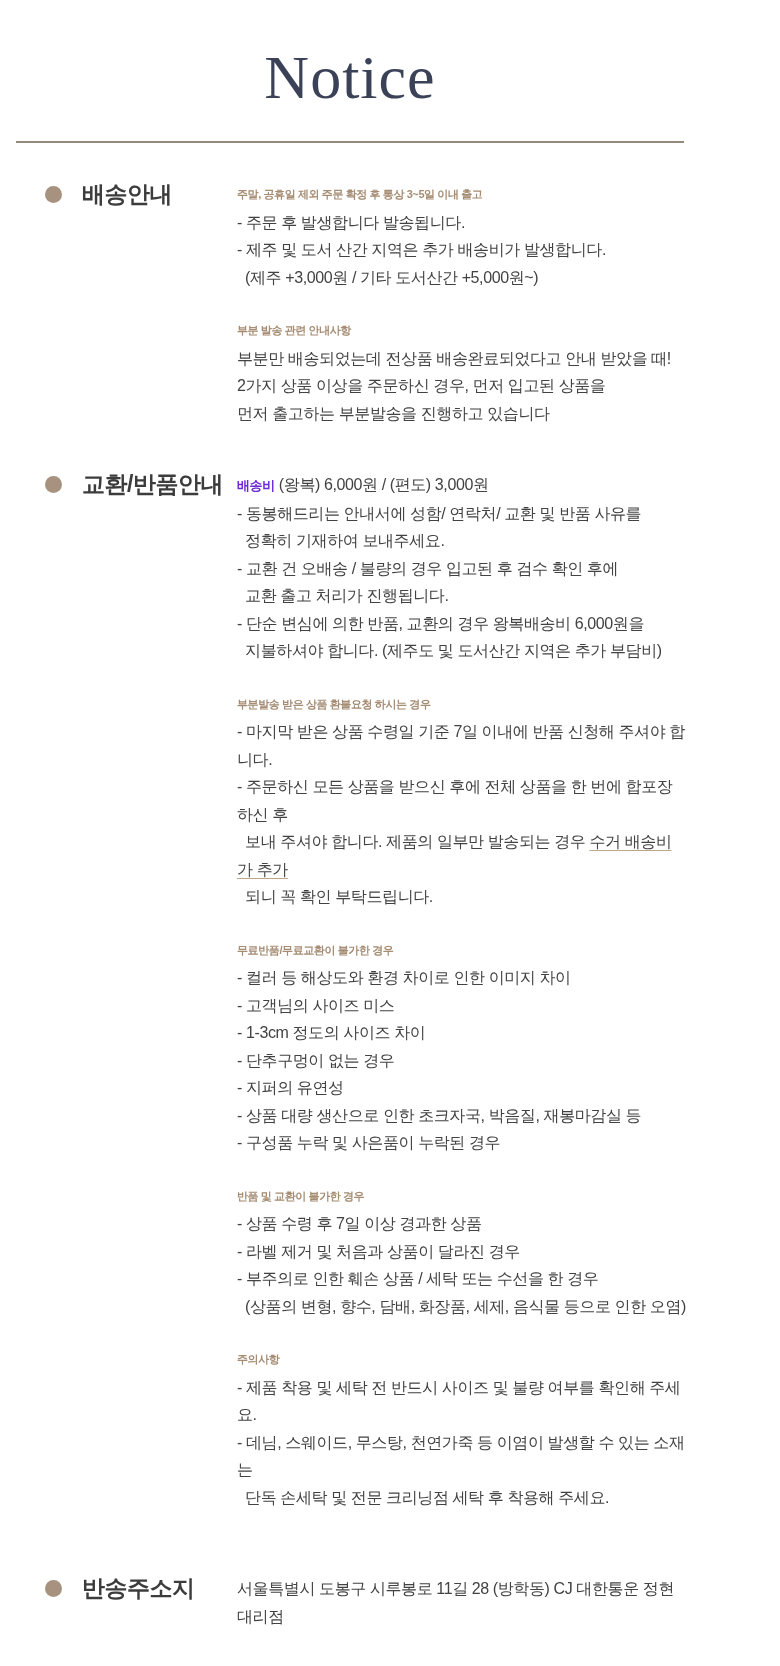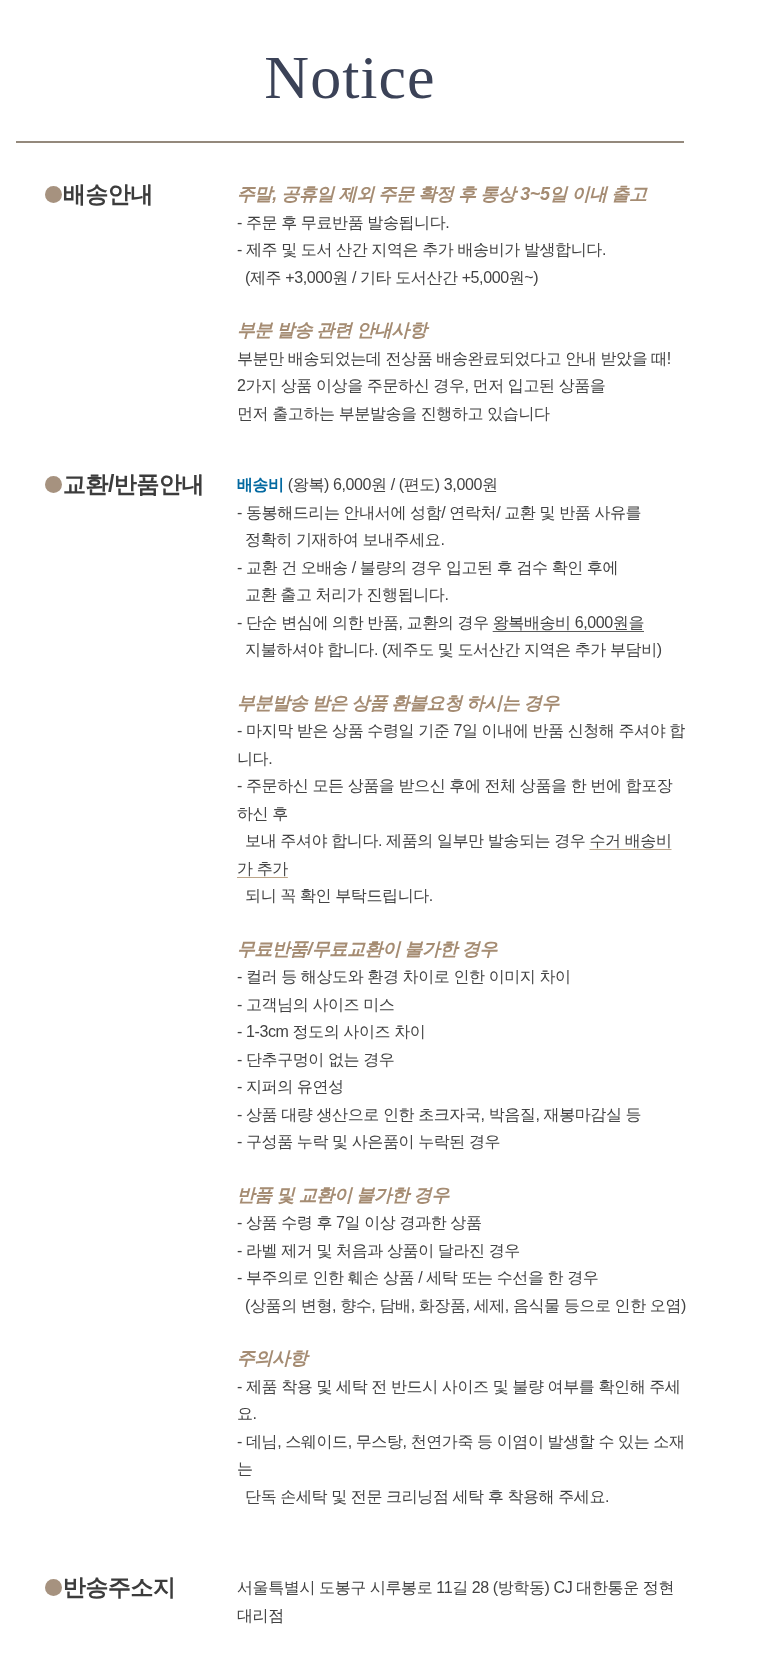--- a/index.html
+++ b/index.html
@@ -42,21 +42,21 @@
     align-items: start;
     margin-bottom: 44px;
   }
   .sec:last-child {
     margin-top: 64px;
     margin-bottom: 0;
   }
   .sec-label {
     display: flex;
     align-items: flex-start;
-    gap: 1px;
+    gap: 20px;
   }
   .bullet {
     width: 17px;
     height: 17px;
     border-radius: 50%;
     background: #a6927f;
     margin-top: 5px;
     flex: none;
   }
   .sec-heading {
@@ -68,41 +68,39 @@
   }
   .block {
     margin-bottom: 26px;
   }
   .block:last-child {
     margin-bottom: 0;
   }
   .block-title {
     color: #a58c73;
     font-weight: 700;
-    font-size: 18px;
+    font-size: 11px;
     line-height: 27.5px;
     letter-spacing: -0.4px;
     white-space: pre-wrap;
-    font-style: italic;
   }
   .line {
     margin: 0;
     font-size: 16px;
     line-height: 27.5px;
     letter-spacing: -0.4px;
     white-space: pre-wrap;
     color: #424242;
   }
   .seg-brown {
-    color: #0369a1;
+    color: #6d28d9;
     font-weight: 700;
-    font-size: 16px;
+    font-size: 13px;
   }
   .seg-underline {
-    text-decoration: underline;
     text-decoration-color: #5a5a5a;
     text-underline-offset: 3px;
   }
   .seg-underline-tan {
     text-decoration: underline;
     text-decoration-color: #bca589;
     text-underline-offset: 3px;
     text-align: right;
   }
 </style>
@@ -114,21 +112,21 @@
   <hr class="rule">
   <main id="sections">
       <section class="sec">
         <div class="sec-label">
           <span class="bullet"></span>
           <span class="sec-heading">배송안내</span>
         </div>
         <div class="sec-body">
           <div class="block">
             <div class="block-title">주말, 공휴일 제외 주문 확정 후 통상 3~5일 이내 출고</div>
-            <p class="line">- 주문 후 무료반품 발송됩니다.</p>
+            <p class="line">- 주문 후 발생합니다 발송됩니다.</p>
             <p class="line">- 제주 및 도서 산간 지역은 추가 배송비가 발생합니다.</p>
             <p class="line">  (제주 +3,000원 / 기타 도서산간 +5,000원~)</p>
           </div>
           <div class="block">
             <div class="block-title">부분 발송 관련 안내사항</div>
             <p class="line">부분만 배송되었는데 전상품 배송완료되었다고 안내 받았을 때!</p>
             <p class="line">2가지 상품 이상을 주문하신 경우, 먼저 입고된 상품을</p>
             <p class="line">먼저 출고하는 부분발송을 진행하고 있습니다</p>
           </div>
         </div>

